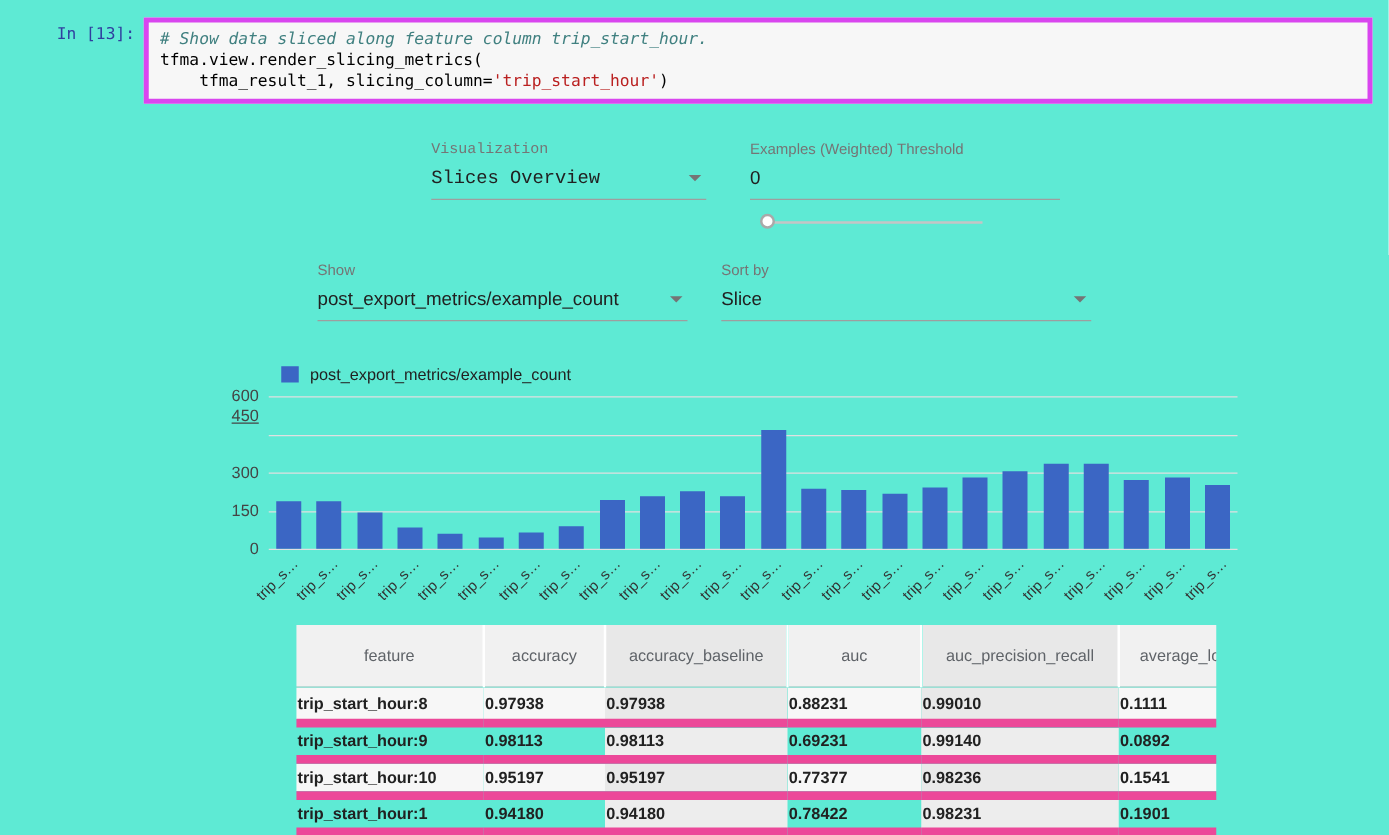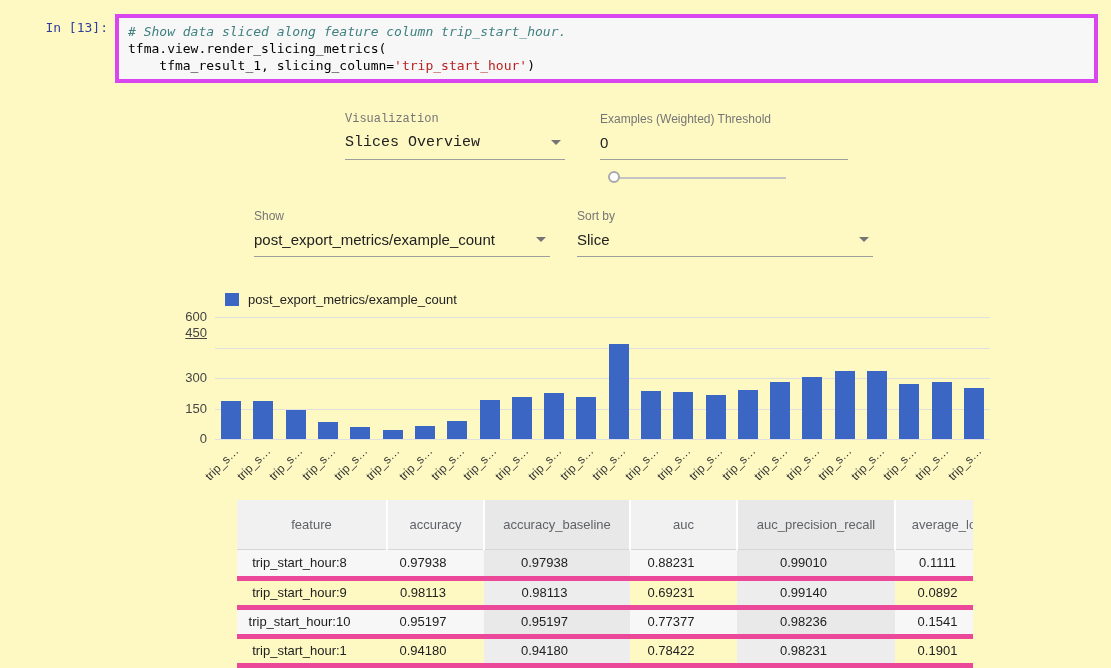--- a/index.html
+++ b/index.html
@@ -1,19 +1,19 @@
 <!DOCTYPE html>
 <html><head>
 <meta charset="utf-8">
 <style>
   * { box-sizing: border-box; }
   html, body { margin: 0; padding: 0; background: #fff; }
   .page {
     position: relative; width: 1111px; height: 668px;
-    overflow: hidden; background: #fef9c3;
+    overflow: hidden; background: #5eead4;
     font-family: "Liberation Sans", sans-serif; color: #212121;
   }
 
   
   .prompt {
     position: absolute; left: 18px; top: 20px; width: 90px;
     text-align: right; font-family: "DejaVu Sans Mono", monospace;
     font-size: 13px; color: #303f9f; white-space: pre;
   }
   .code-box {
@@ -87,22 +87,22 @@
   .metrics th:nth-child(4), .metrics td:nth-child(4) { width: 107px; }
   .metrics th:nth-child(5), .metrics td:nth-child(5) { width: 158px; }
   .metrics th:nth-child(6), .metrics td:nth-child(6) { width: 110px; }
   .metrics th {
     height: 49px; background: #f1f1f1; color: #5f6368; font-weight: normal;
     text-align: center; border-bottom: 1px solid #d6d6d6; cursor: pointer;
     overflow: hidden; white-space: nowrap;
   }
   .metrics th + th { border-left: 2px solid #fff; }
   .metrics td {
-    height: 29px; text-align: center; padding-right: 26px; color: #212121;
-    border-bottom: 5px solid #ec4899; white-space: nowrap; overflow: hidden;
+    height: 29px; text-align: left; padding-right: 26px; color: #212121;
+    border-bottom: 7px solid #ec4899; white-space: nowrap; overflow: hidden; font-weight: bold;
   }
   .metrics tbody tr:nth-child(odd) td { background: #f7f7f7; }
   .metrics td:nth-child(3), .metrics td:nth-child(5) { background: #ededed; }
   .metrics th:nth-child(3), .metrics th:nth-child(5) { background: #e8e8e8; }
   .metrics tbody tr:nth-child(odd) td:nth-child(3),
   .metrics tbody tr:nth-child(odd) td:nth-child(5) { background: #e9e9e9; }
 </style>
 </head>
 <body>
 

